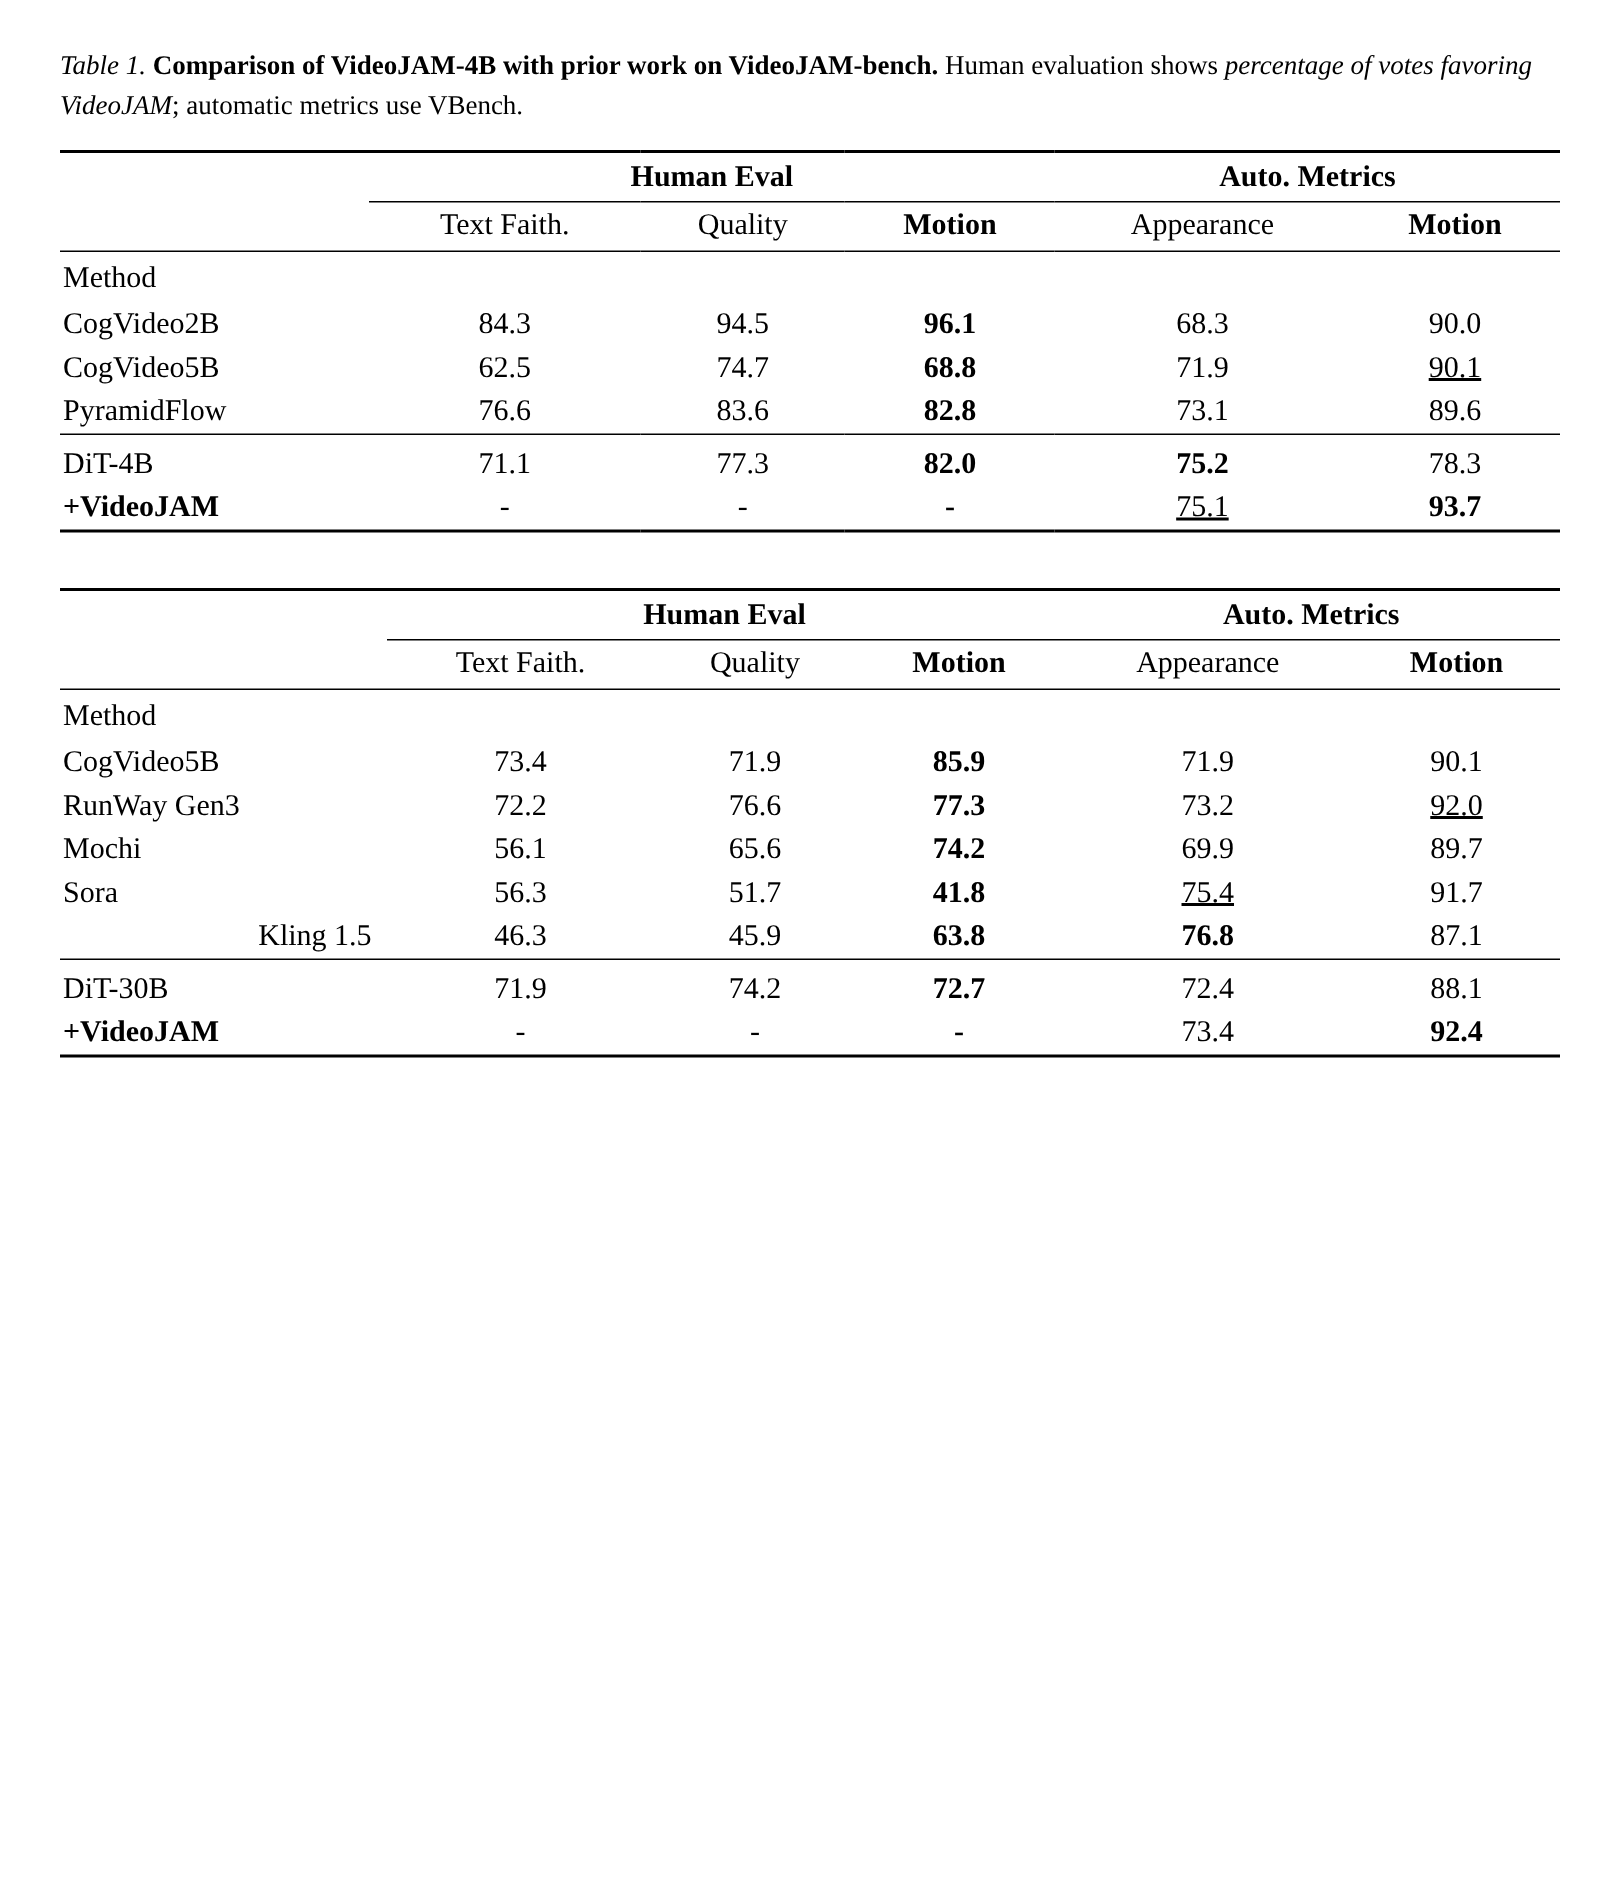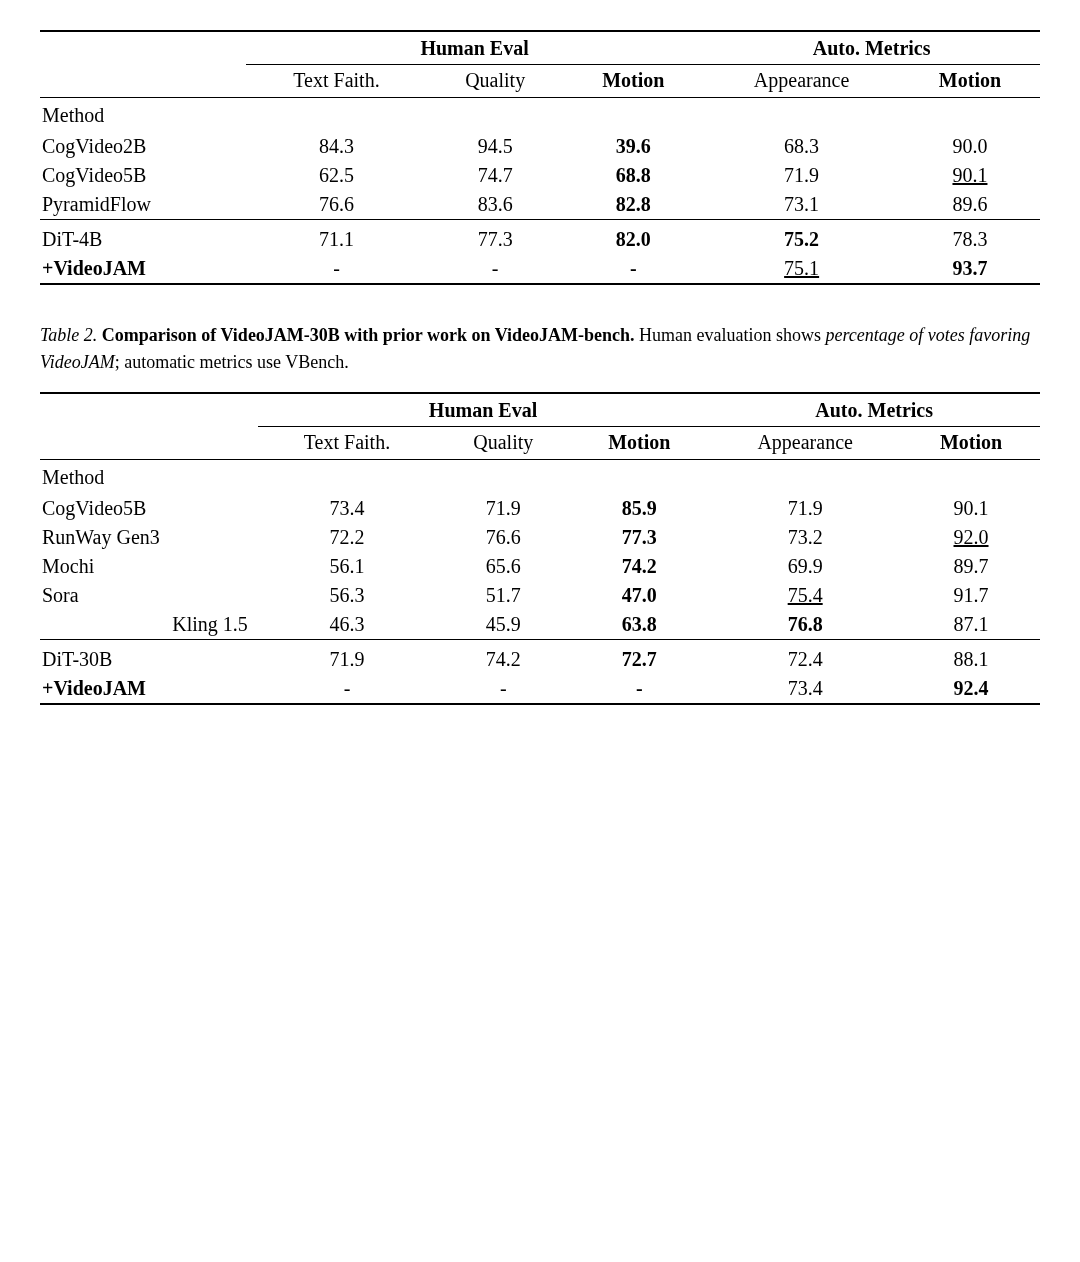--- a/index.html
+++ b/index.html
@@ -54,20 +54,23 @@
 
     
     .border-top-thick {
       border-top: 2.5px solid #000;
     }
   </style>
 </head>
 <body>
 
 <div class="table-section">
+  <p class="table-caption">
+    <span class="table-num">Table 1.</span><strong> Comparison of VideoJAM-4B with prior work on VideoJAM-bench.</strong><span> Human evaluation shows </span><span class="caption-italic">percentage of votes favoring VideoJAM</span><span>; automatic metrics use VBench.</span>
+  </p>
 
   <table class="comparison-table">
     <thead>
       <tr class="border-top-thick">
         <th class="method-header" rowspan="2" style="vertical-align:bottom; border-top:2.5px solid #000; padding-bottom:6px;"></th>
         <th colspan="3" style="border-top:2.5px solid #000; border-bottom:1.5px solid #000; padding-bottom:4px;">Human Eval</th>
         <th colspan="2" style="border-top:2.5px solid #000; border-bottom:1.5px solid #000; padding-bottom:4px;">Auto. Metrics</th>
       </tr>
       <tr>
         <th style="font-weight:normal; padding-top:4px;">Text Faith.</th>
@@ -79,21 +82,21 @@
       <tr>
         <th class="method-header" style="font-weight:normal; border-top:1.5px solid #000; padding-top:6px; text-align:left;">Method</th>
         <td colspan="5" style="border-top:1.5px solid #000;"></td>
       </tr>
     </thead>
     <tbody id="table1-baseline-body">
     <tr>
           <td style="text-align: left; padding-left: 2px; padding-top: 3px; padding-bottom: 3px;">CogVideo2B</td>
           <td style="padding-top: 3px; padding-bottom: 3px;">84.3</td>
           <td style="padding-top: 3px; padding-bottom: 3px;">94.5</td>
-          <td style="font-weight: bold; padding-top: 3px; padding-bottom: 3px;">39.6</td>
+          <td style="font-weight: bold; padding-top: 3px; padding-bottom: 3px;">96.1</td>
           <td style="padding-top: 3px; padding-bottom: 3px;">68.3</td>
           <td style="padding-top: 3px; padding-bottom: 3px;">90.0</td>
         </tr>
         <tr>
           <td style="text-align: left; padding-left: 2px; padding-top: 3px; padding-bottom: 3px;">CogVideo5B</td>
           <td style="padding-top: 3px; padding-bottom: 3px;">62.5</td>
           <td style="padding-top: 3px; padding-bottom: 3px;">74.7</td>
           <td style="font-weight: bold; padding-top: 3px; padding-bottom: 3px;">68.8</td>
           <td style="padding-top: 3px; padding-bottom: 3px;">71.9</td>
           <td style="padding-top: 3px; padding-bottom: 3px;"><u>90.1</u></td>
@@ -127,23 +130,20 @@
       </tbody>
     <tfoot>
       <tr>
         <td colspan="6" style="border-top:2.5px solid #000; padding:0; height:2px;"></td>
       </tr>
     </tfoot>
   </table>
 </div>
 
 <div class="table-section">
-  <p class="table-caption">
-    <span class="table-num">Table 2.</span><strong> Comparison of VideoJAM-30B with prior work on VideoJAM-bench.</strong><span> Human evaluation shows </span><span class="caption-italic">percentage of votes favoring VideoJAM</span><span>; automatic metrics use VBench.</span>
-  </p>
 
   <table class="comparison-table">
     <thead>
       <tr class="border-top-thick">
         <th class="method-header" rowspan="2" style="vertical-align:bottom; border-top:2.5px solid #000; padding-bottom:6px;"></th>
         <th colspan="3" style="border-top:2.5px solid #000; border-bottom:1.5px solid #000; padding-bottom:4px;">Human Eval</th>
         <th colspan="2" style="border-top:2.5px solid #000; border-bottom:1.5px solid #000; padding-bottom:4px;">Auto. Metrics</th>
       </tr>
       <tr>
         <th style="font-weight:normal; padding-top:4px;">Text Faith.</th>
@@ -179,21 +179,21 @@
           <td style="padding-top: 3px; padding-bottom: 3px;">56.1</td>
           <td style="padding-top: 3px; padding-bottom: 3px;">65.6</td>
           <td style="font-weight: bold; padding-top: 3px; padding-bottom: 3px;">74.2</td>
           <td style="padding-top: 3px; padding-bottom: 3px;">69.9</td>
           <td style="padding-top: 3px; padding-bottom: 3px;">89.7</td>
         </tr>
         <tr>
           <td style="text-align: left; padding-left: 2px; padding-top: 3px; padding-bottom: 3px;">Sora</td>
           <td style="padding-top: 3px; padding-bottom: 3px;">56.3</td>
           <td style="padding-top: 3px; padding-bottom: 3px;">51.7</td>
-          <td style="font-weight: bold; padding-top: 3px; padding-bottom: 3px;">47.0</td>
+          <td style="font-weight: bold; padding-top: 3px; padding-bottom: 3px;">41.8</td>
           <td style="padding-top: 3px; padding-bottom: 3px;"><u>75.4</u></td>
           <td style="padding-top: 3px; padding-bottom: 3px;">91.7</td>
         </tr>
         <tr>
           <td style="text-align: right; padding-left: 2px; padding-top: 3px; padding-bottom: 3px;">Kling 1.5</td>
           <td style="padding-top: 3px; padding-bottom: 3px;">46.3</td>
           <td style="padding-top: 3px; padding-bottom: 3px;">45.9</td>
           <td style="font-weight: bold; padding-top: 3px; padding-bottom: 3px;">63.8</td>
           <td style="padding-top: 3px; padding-bottom: 3px;"><strong>76.8</strong></td>
           <td style="padding-top: 3px; padding-bottom: 3px;">87.1</td>

